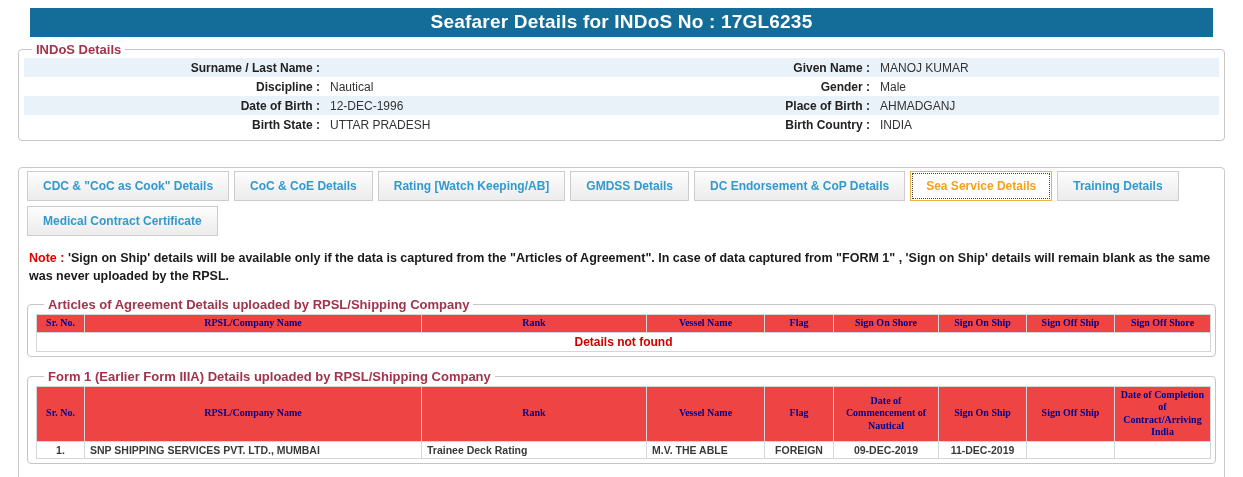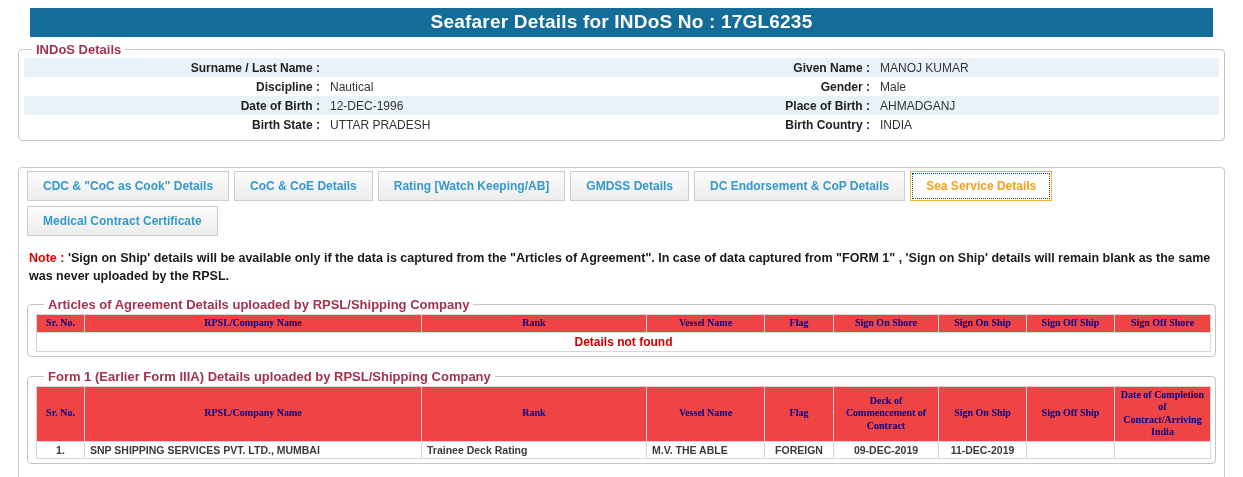--- a/index.html
+++ b/index.html
@@ -141,20 +141,21 @@
 
   <div class="panel">
 
     <div class="tabs-row">
       <div class="tab">CDC &amp; "CoC as Cook" Details</div>
       <div class="tab">CoC &amp; CoE Details</div>
       <div class="tab">Rating [Watch Keeping/AB]</div>
       <div class="tab">GMDSS Details</div>
       <div class="tab">DC Endorsement &amp; CoP Details</div>
       <div class="tab active">Sea Service Details</div>
+      <div class="tab">Training Details</div>
     </div>
     <div class="tabs-row">
       <div class="tab">Medical Contract Certificate</div>
     </div>
 
     <div class="note">
       <span class="prefix">Note :</span>
       <span>'Sign on Ship' details will be available only if the data is captured from the "Articles of Agreement". In case of data captured from "FORM 1" , 'Sign on Ship' details will remain blank as the same was never uploaded by the RPSL.</span>
     </div>
 
@@ -207,21 +208,21 @@
             <col class="c8">
             <col class="c9">
         </colgroup>
         <thead>
           <tr>
             <th>Sr. No.</th>
             <th>RPSL/Company Name</th>
             <th>Rank</th>
             <th>Vessel Name</th>
             <th>Flag</th>
-            <th>Deck of Commencement of Contract</th>
+            <th>Date of Commencement of Nautical</th>
             <th>Sign On Ship</th>
             <th>Sign Off Ship</th>
             <th>Date of Completion of Contract/Arriving India</th>
           </tr>
         </thead>
         <tbody>
           <tr>
             <td class="center">1.</td>
             <td>SNP SHIPPING SERVICES PVT. LTD., MUMBAI</td>
             <td>Trainee Deck Rating</td>

